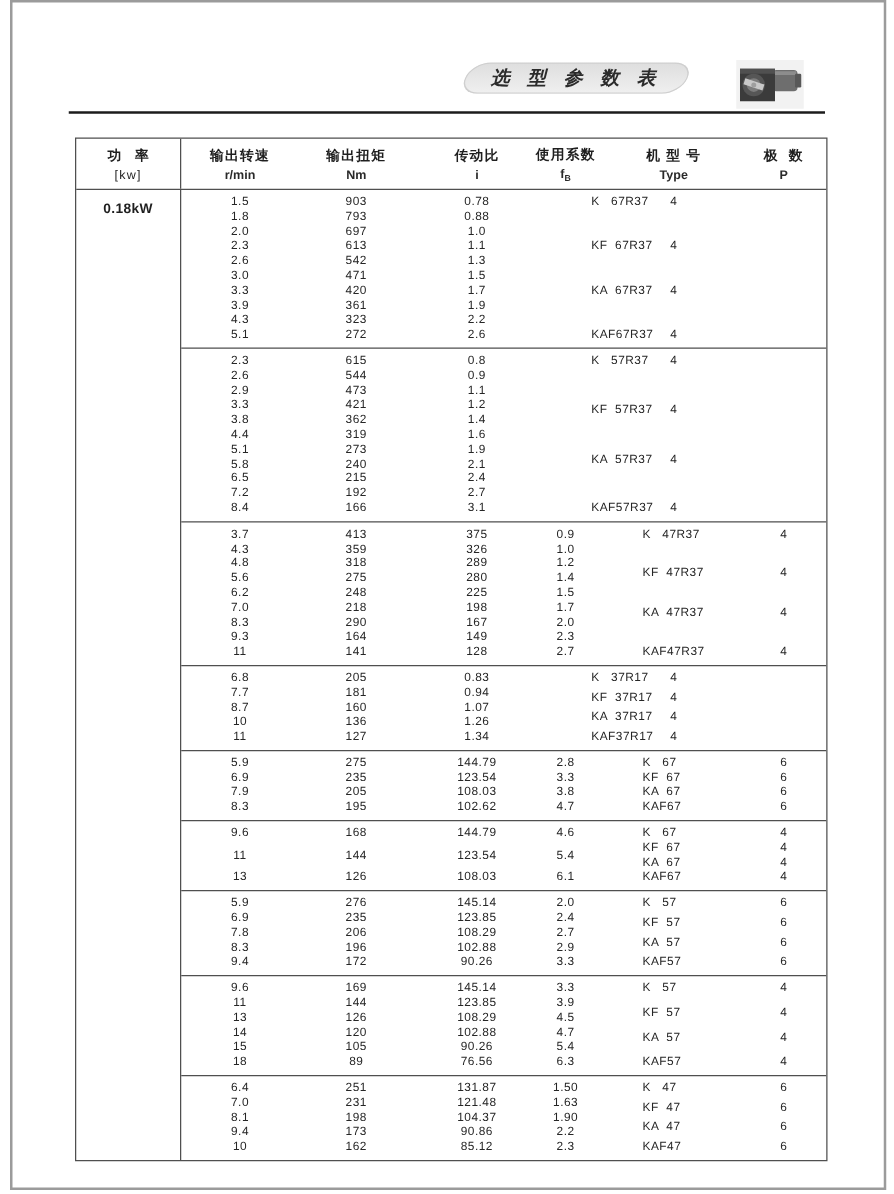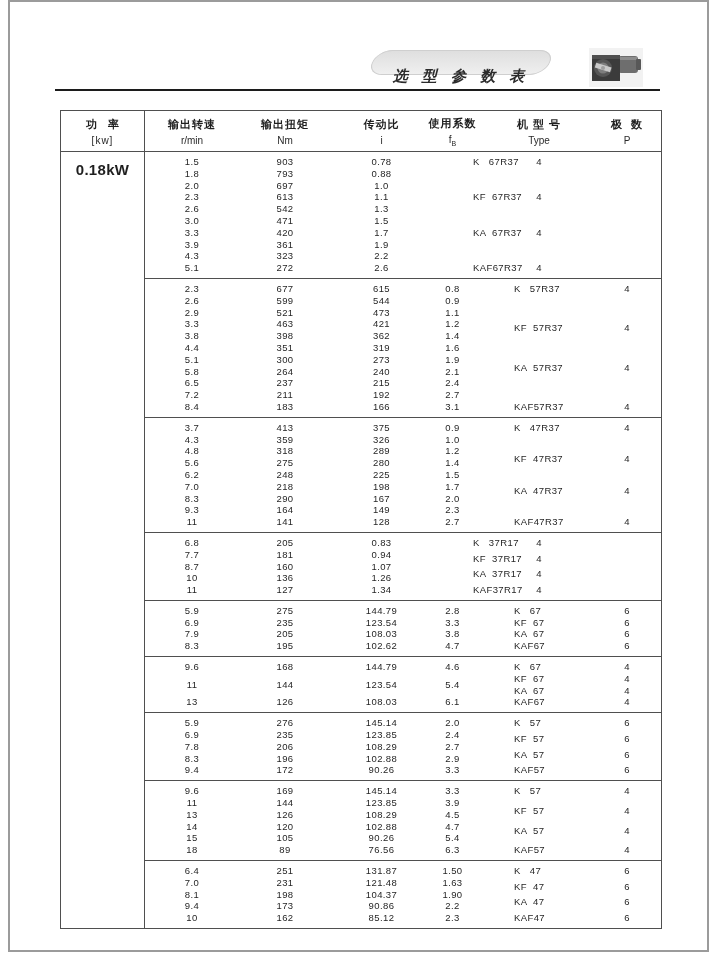--- a/index.html
+++ b/index.html
@@ -10,37 +10,37 @@
   .page-frame{position:absolute;left:8px;top:0;right:6px;bottom:3px;border:2px solid #9b9b9b;pointer-events:none;}
   
   .pill{
     position:absolute;left:372px;top:50px;width:178px;height:25px;
     background:linear-gradient(180deg,#dedede,#f0f0f0);
     transform:skewX(-24deg);border-radius:16px/13px;box-shadow:0 0 0 1px #cfcfcf inset;
   }
   .pill-text{
     position:absolute;left:372px;top:50px;width:178px;height:25px;
     display:flex;align-items:center;justify-content:center;
-    font-size:15px;font-weight:bold;font-style:italic;letter-spacing:5px;color:#2b2b2b;margin-top:14px;
+    font-size:15px;font-weight:bold;font-style:italic;letter-spacing:5px;color:#2b2b2b;
   }
   .motor{position:absolute;left:588px;top:47px;width:56px;height:41px;}
   .rule{position:absolute;left:55px;top:89px;width:605px;height:2px;background:#1c1c1c;}
   
   .sel-table{position:absolute;left:60px;top:110px;width:600px;border:1px solid #4f4f4f;background:#fff;}
   .thead{display:flex;height:40px;border-bottom:1px solid #4f4f4f;}
   .power-head{width:83px;border-right:1px solid #4f4f4f;display:flex;flex-direction:column;justify-content:center;align-items:center;}
   .power-label{font-size:11px;font-weight:bold;letter-spacing:4px;text-indent:4px;}
   .power-unit{font-size:10px;margin-top:3px;letter-spacing:1px;}
   .data-heads{flex:1;display:grid;grid-template-columns:94px 92px 101px 41px 132px 44px 1fr;}
   .col-head{display:flex;flex-direction:column;justify-content:center;align-items:center;font-size:11px;}
   .col-head .lab{font-weight:bold;letter-spacing:1px;white-space:pre;}
-  .col-head .sub{font-size:10px;margin-top:3px;font-weight:normal;color:#2a2a2a;}
+  .col-head .sub{font-size:10px;margin-top:3px;font-weight:bold;color:#2a2a2a;}
   .col-head .sub sub{font-size:7px;}
   .tbody{display:flex;}
-  .power-cell{width:83px;border-right:1px solid #4f4f4f;font-weight:bold;font-size:15px;padding-top:9px;text-align:center;letter-spacing:0.3px;}
+  .power-cell{width:83px;border-right:1px solid #4f4f4f;font-weight:bold;font-size:11px;padding-top:9px;text-align:center;letter-spacing:0.3px;}
   .blocks{flex:1;}
   .block{display:grid;grid-template-columns:94px 92px 101px 41px 132px 44px 1fr;padding:4px 0;}
   .block + .block{border-top:1px solid #4f4f4f;}
   .bcol{display:flex;flex-direction:column;justify-content:space-between;align-items:center;
         font-size:9.5px;line-height:11.8px;letter-spacing:0.4px;color:#262626;}
   .bcol.type{align-items:flex-start;padding-left:41px;white-space:pre;box-sizing:border-box;}
 </style>
 </head>
 <body>
 
@@ -153,33 +153,20 @@
             <div>3.3</div>
             <div>3.8</div>
             <div>4.4</div>
             <div>5.1</div>
             <div>5.8</div>
             <div>6.5</div>
             <div>7.2</div>
             <div>8.4</div>
           </div>
           <div class="bcol">
-            <div>677</div>
-            <div>599</div>
-            <div>521</div>
-            <div>463</div>
-            <div>398</div>
-            <div>351</div>
-            <div>300</div>
-            <div>264</div>
-            <div>237</div>
-            <div>211</div>
-            <div>183</div>
-          </div>
-          <div class="bcol">
             <div>615</div>
             <div>544</div>
             <div>473</div>
             <div>421</div>
             <div>362</div>
             <div>319</div>
             <div>273</div>
             <div>240</div>
             <div>215</div>
             <div>192</div>

